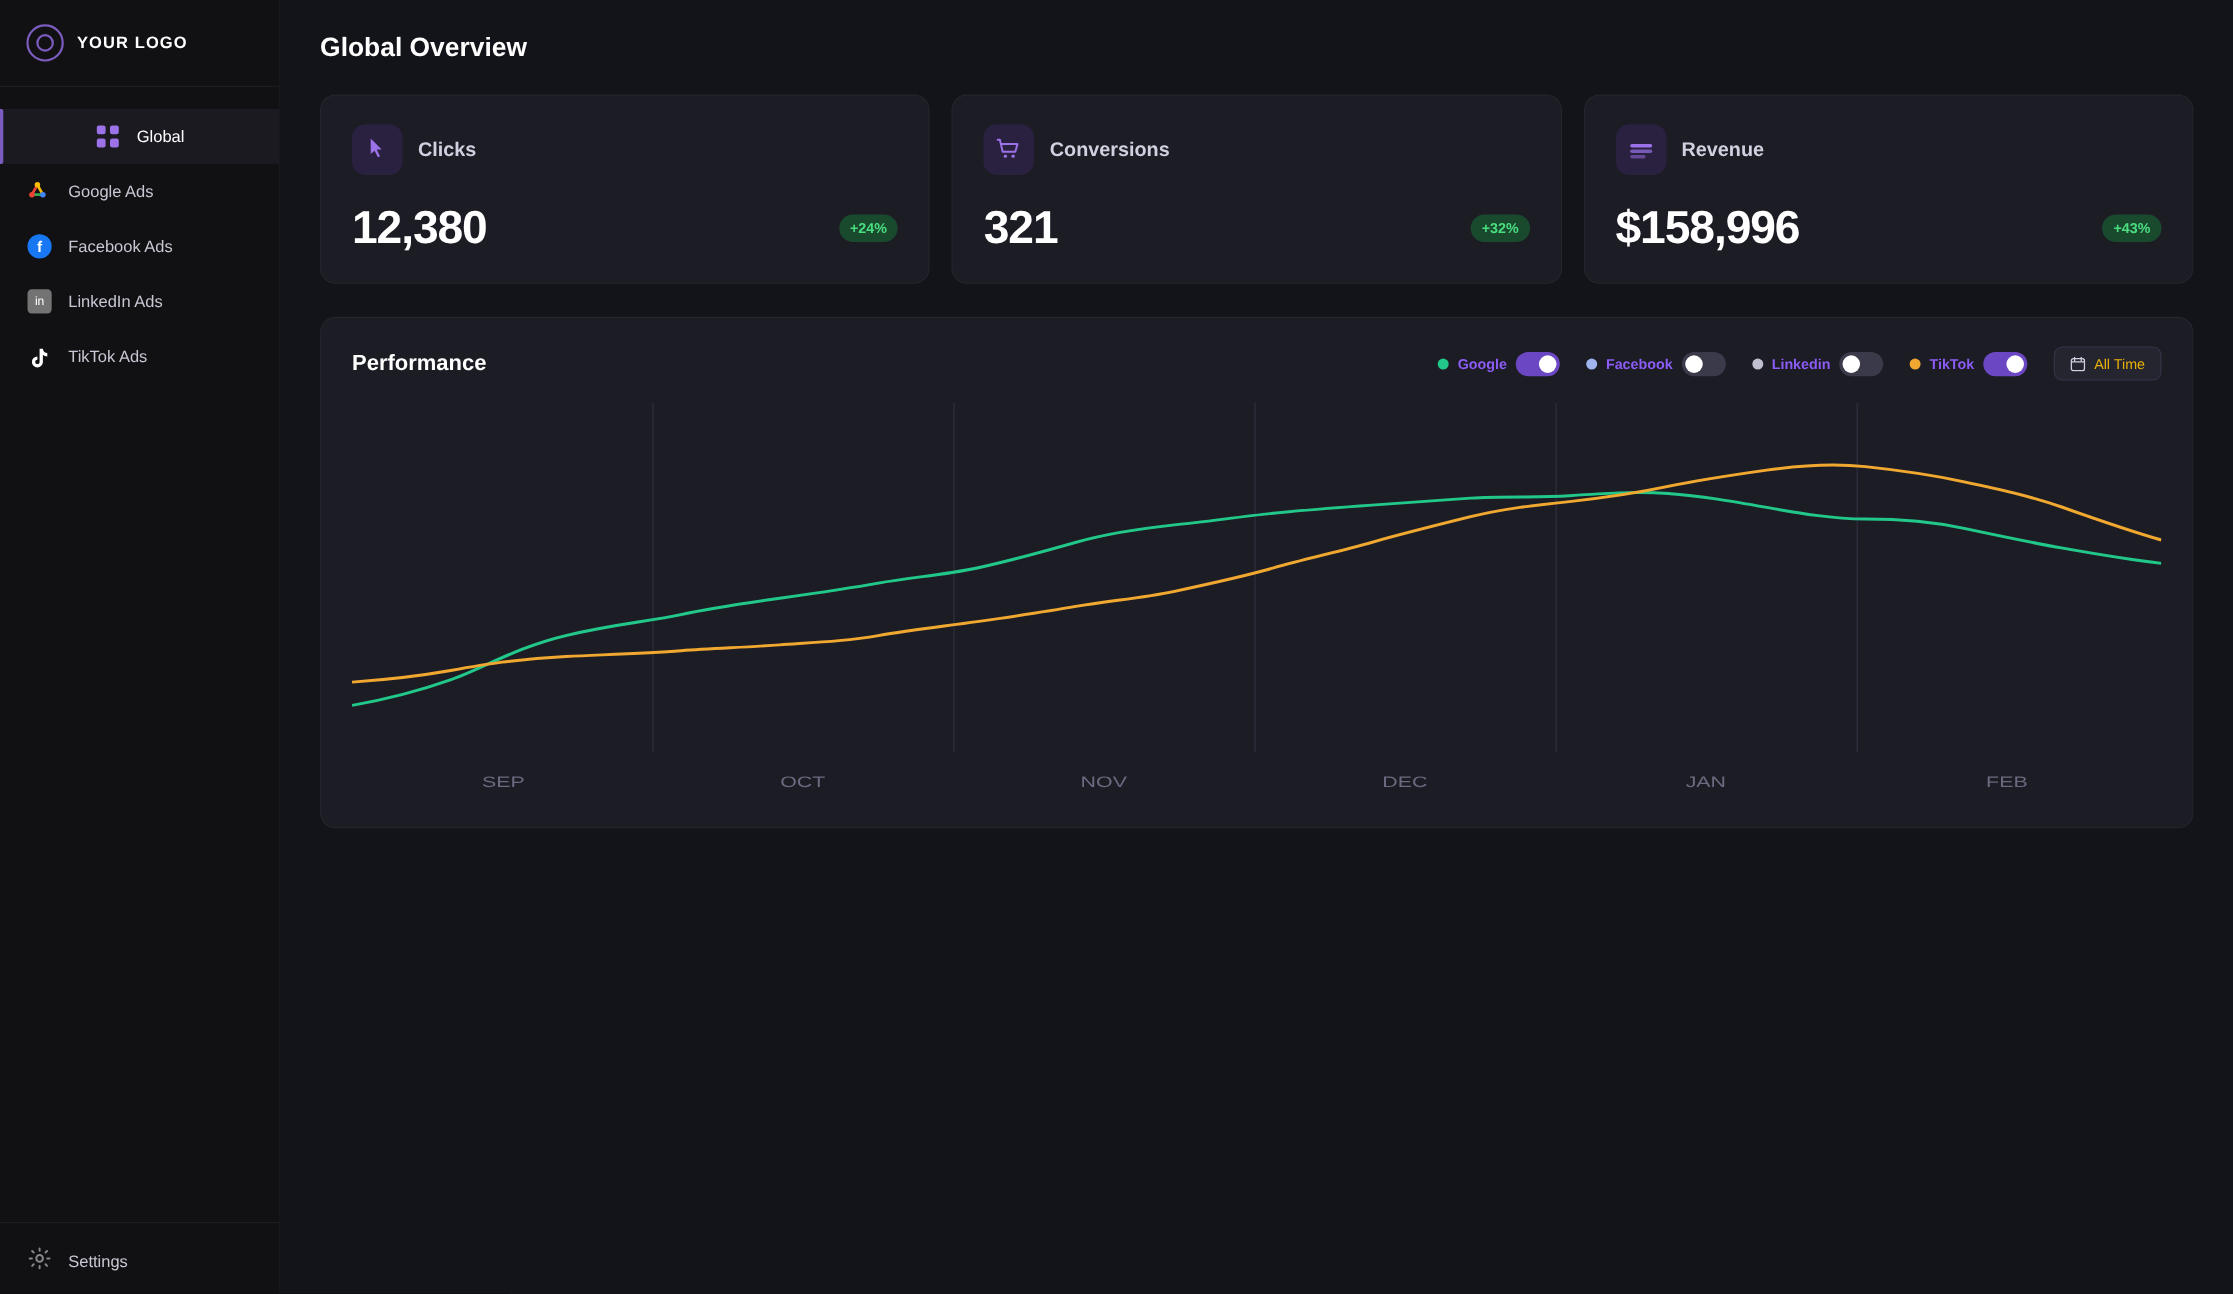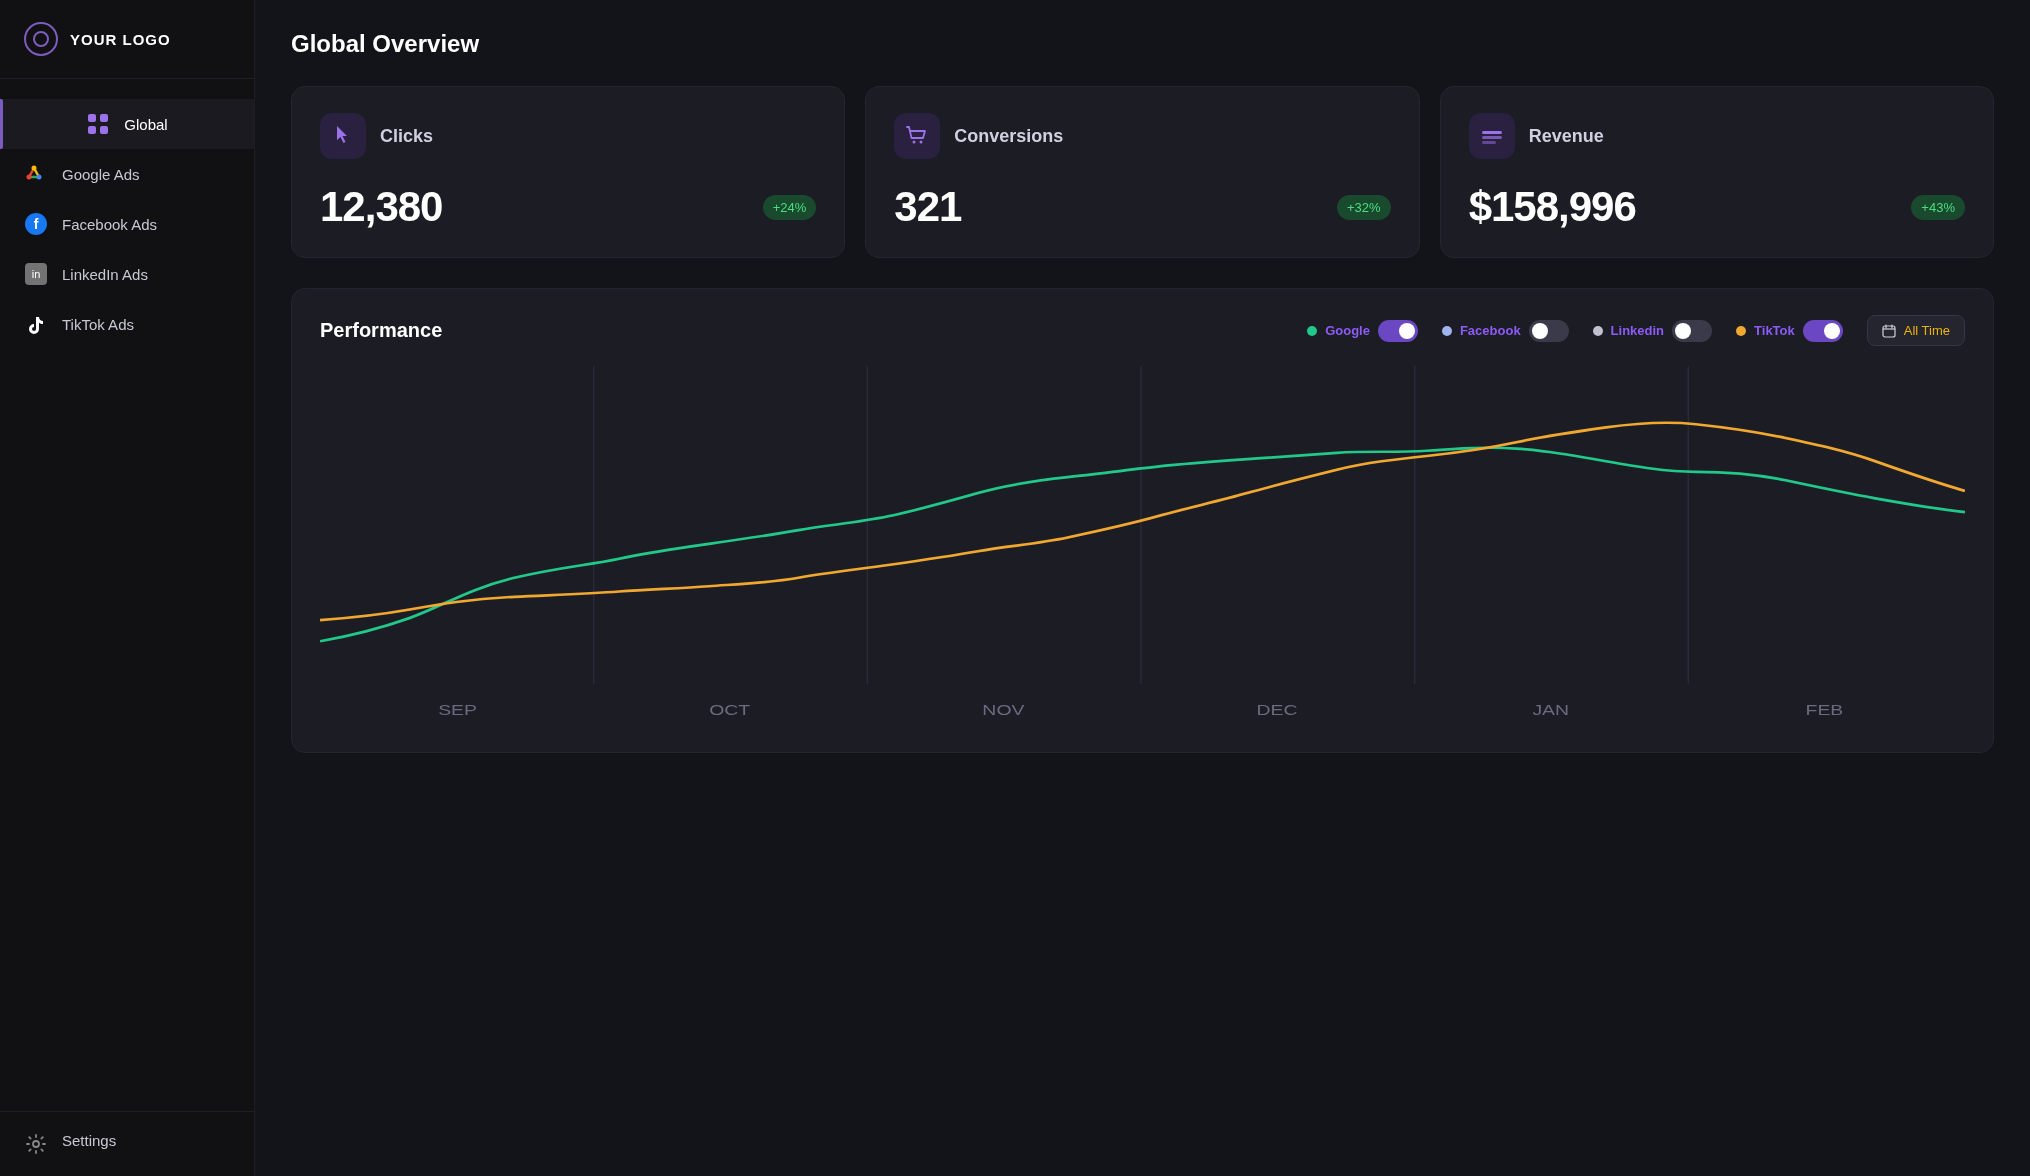--- a/index.html
+++ b/index.html
@@ -92,21 +92,21 @@
       align-items: center;
       justify-content: center;
     }
 
     .sidebar-bottom {
       padding: 20px 24px;
       border-top: 1px solid #1e1e24;
     }
     .settings-item {
       display: flex;
-      align-items: flex-start;
+      align-items: flex-end;
       gap: 14px;
       cursor: pointer;
     }
 
     
     .main {
       flex: 1;
       background: #13131a;
       padding: 30px 36px;
       overflow-y: auto;
@@ -161,21 +161,21 @@
     .card-value {
       font-size: 42px;
       font-weight: 700;
       color: #ffffff;
       letter-spacing: -1px;
     }
     .badge {
       background: #1a4a2e;
       color: #4ade80;
       font-size: 13px;
-      font-weight: 400;
+      font-weight: 700;
       padding: 5px 10px;
       border-radius: 20px;
     }
 
     
     .performance-section {
       background: #1c1c24;
       border-radius: 14px;
       border: 1px solid #25252f;
       padding: 26px 28px;

